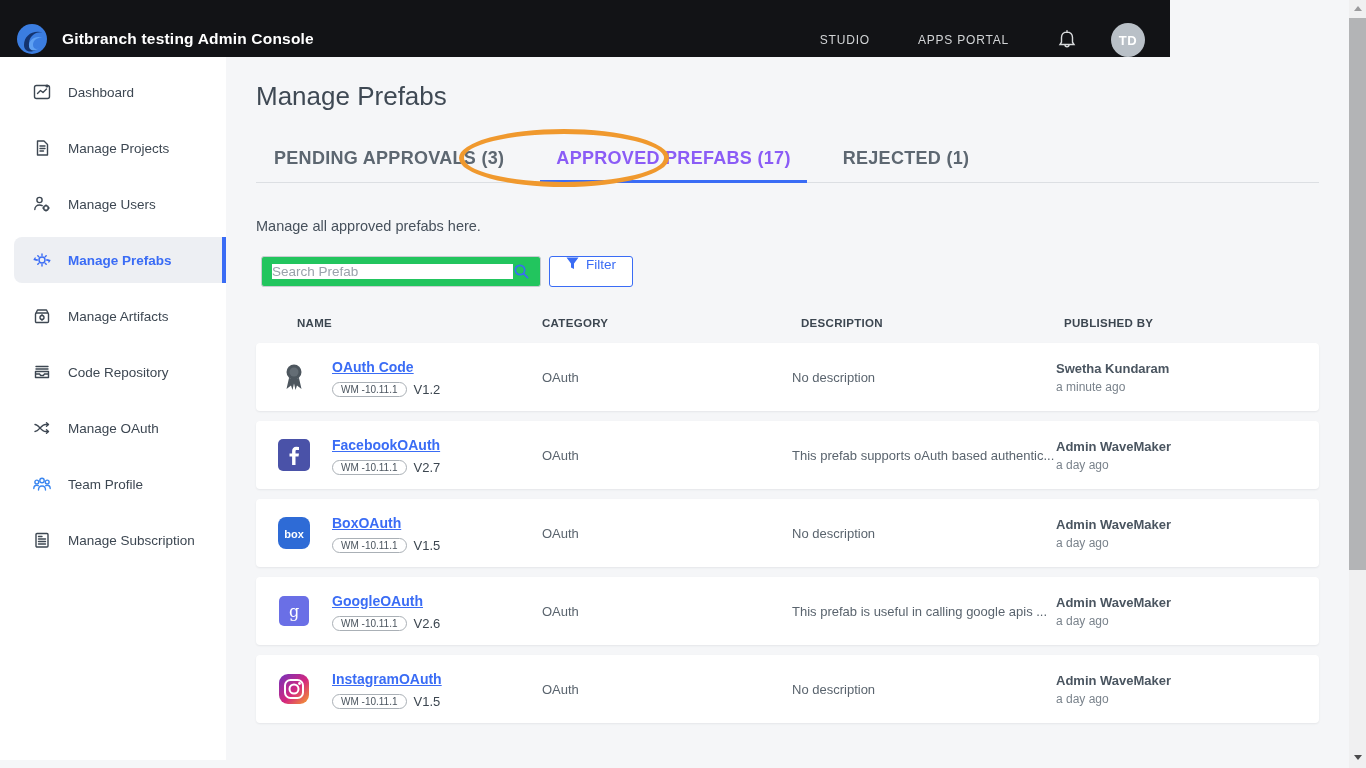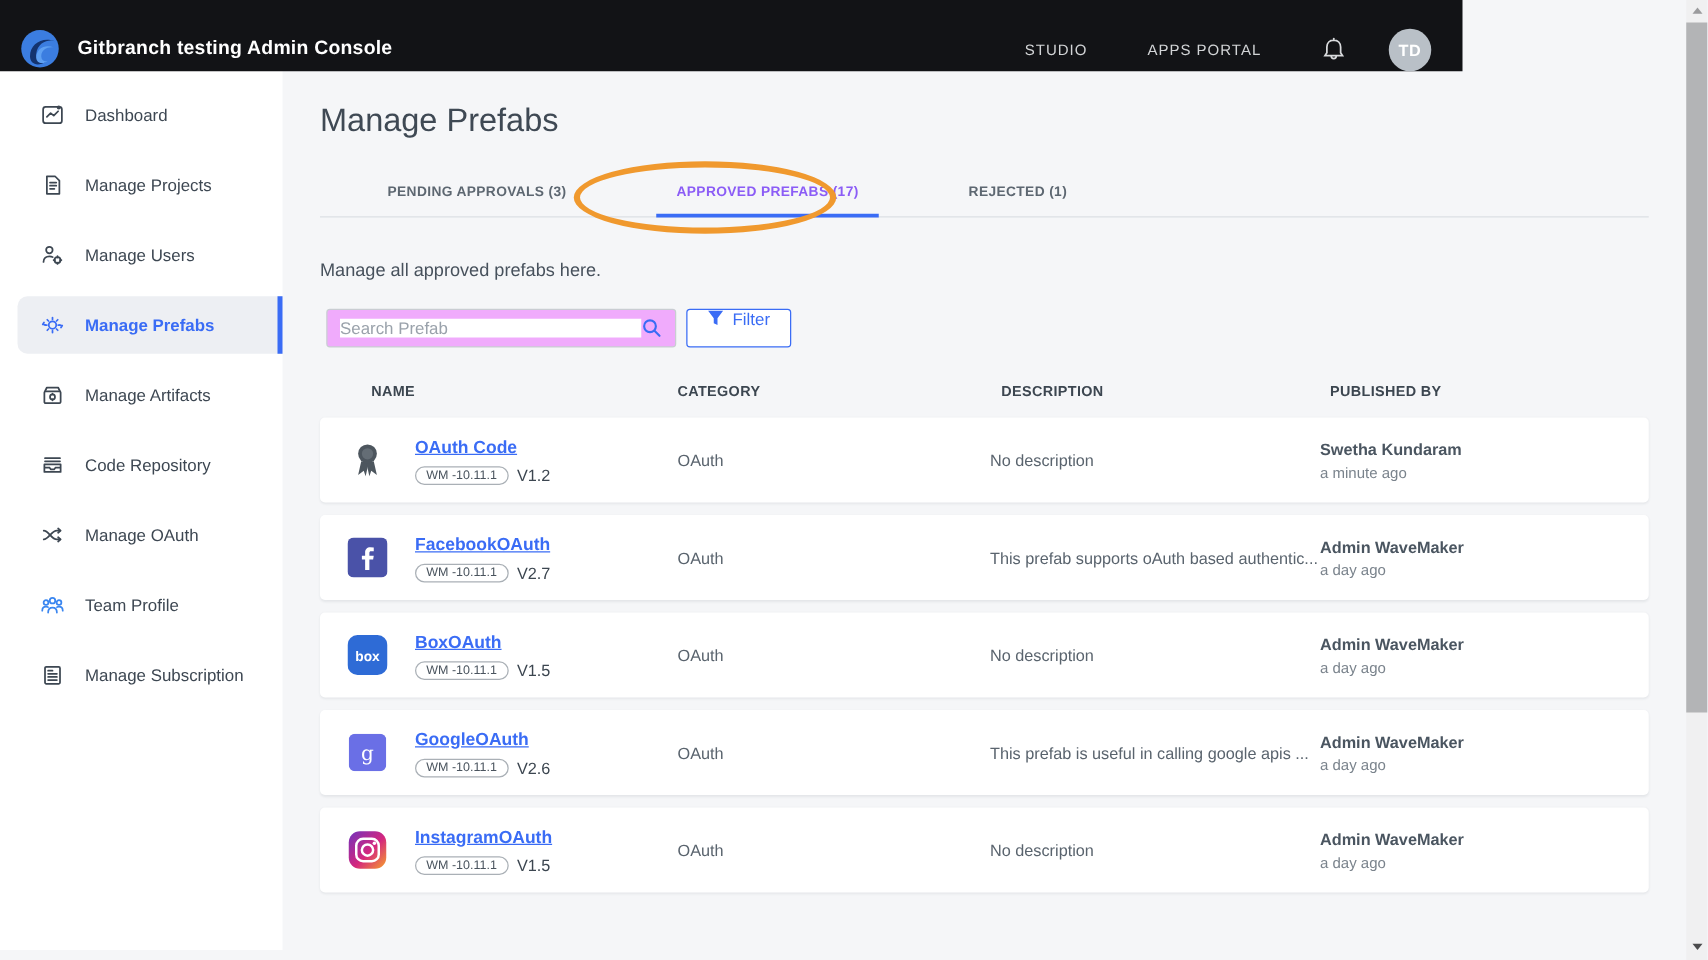--- a/index.html
+++ b/index.html
@@ -28,32 +28,32 @@
   .side-item.active { background:#edeff3; }
   .side-item.active .lbl { color:#3a6cf5; font-weight:bold; }
   .side-item.active::after { content:""; position:absolute; right:0; top:0; width:4px; height:100%; background:#3a6cf5; }
   .sicon { width:20px; height:20px; flex:none; }
 
   .content { flex:1; padding:32px 30px 0 30px; position:relative; }
   .page-title { font-size:26px; font-weight:400; color:#3f4954; }
 
   
   .tabs { position:relative; margin-top:26px; border-bottom:1px solid #dcdfe3; display:flex; gap:48px; padding-left:16px; }
-  .tab { font-size:11px; font-weight:bold; letter-spacing:.3px; color:#5d6771; padding:10px 2px 13px 2px;
-         cursor:pointer; position:relative;margin-left:36px; }
+  .tab { font-size:18px; font-weight:bold; letter-spacing:.3px; color:#5d6771; padding:10px 2px 13px 2px;
+         cursor:pointer; position:relative; }
   .tab.active { color:#8b5cf6; }
   .tab.active::after { content:""; position:absolute; left:-14px; right:-14px; bottom:-1px; height:3px; background:#3a6cf5; }
   .annotation-ellipse { position:absolute; left:203px; top:-9px; width:210px; height:58px;
                         border:5px solid #f0992e; border-radius:50%; pointer-events:none; z-index:4; }
 
   .subtitle { margin-top:35px; font-size:14.5px; color:#47515c; }
 
   
   .toolbar { margin-top:22px; display:flex; align-items:center; gap:8px; padding-left:5px; }
-  .searchbox { width:280px; height:31px; background:#f0abfc; border:1px solid #c9cdd2; border-radius:3px;
+  .searchbox { width:280px; height:31px; background:#22c55e; border:1px solid #c9cdd2; border-radius:3px;
                display:flex; align-items:center; padding:12px 10px; }
   .searchbox input { flex:1; border:none; outline:none; font-size:13.5px; color:#3d4752;
                      font-family:"Liberation Sans","DejaVu Sans",sans-serif; }
   .searchbox input::placeholder { color:#9aa2ab; }
   .filter-btn { height:31px; padding:0 16px; background:#fff; border:1px solid #3a6cf5; border-radius:3px;
                 color:#3a6cf5; font-size:13.5px; display:flex; gap:7px; cursor:pointer; }
 
   
   .table { margin-top:22px; }
   .thead { display:grid; grid-template-columns:286px 250px 268px 1fr; padding:8px 0 14px 0; }

